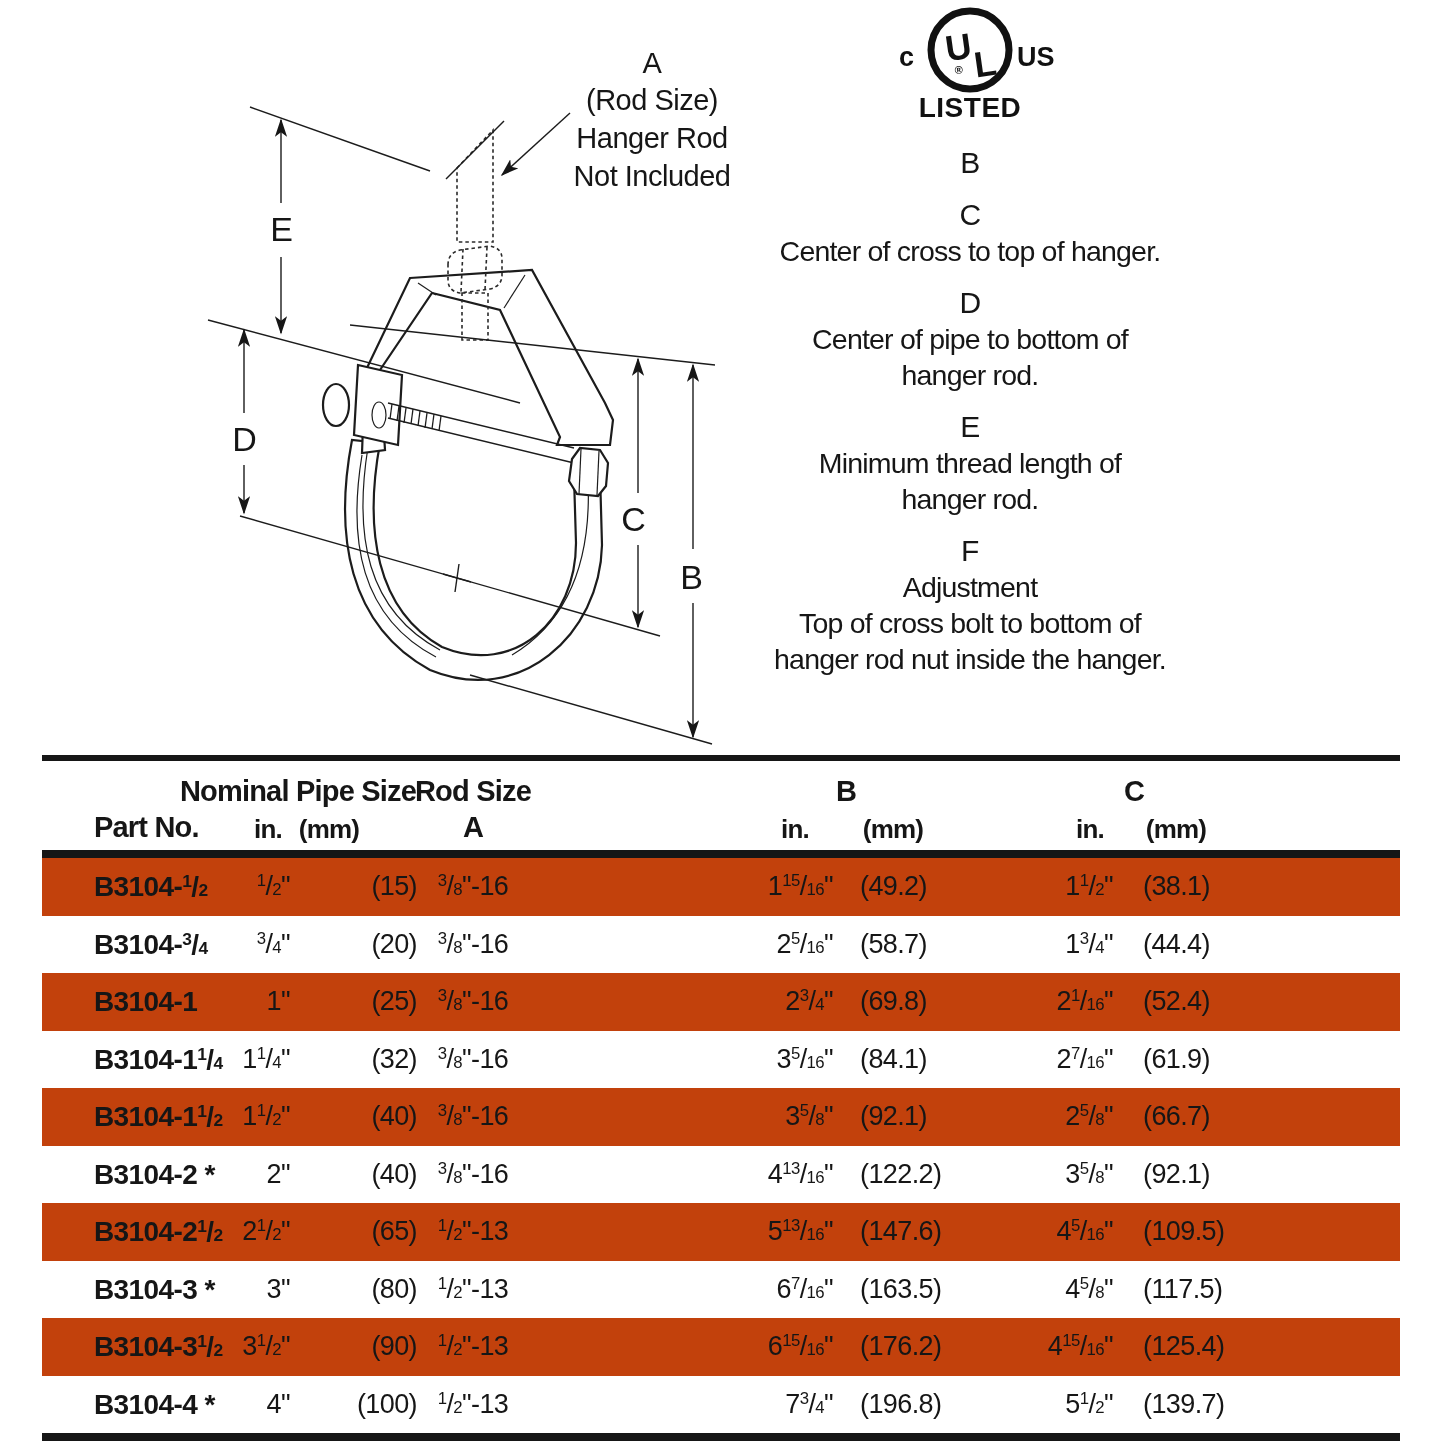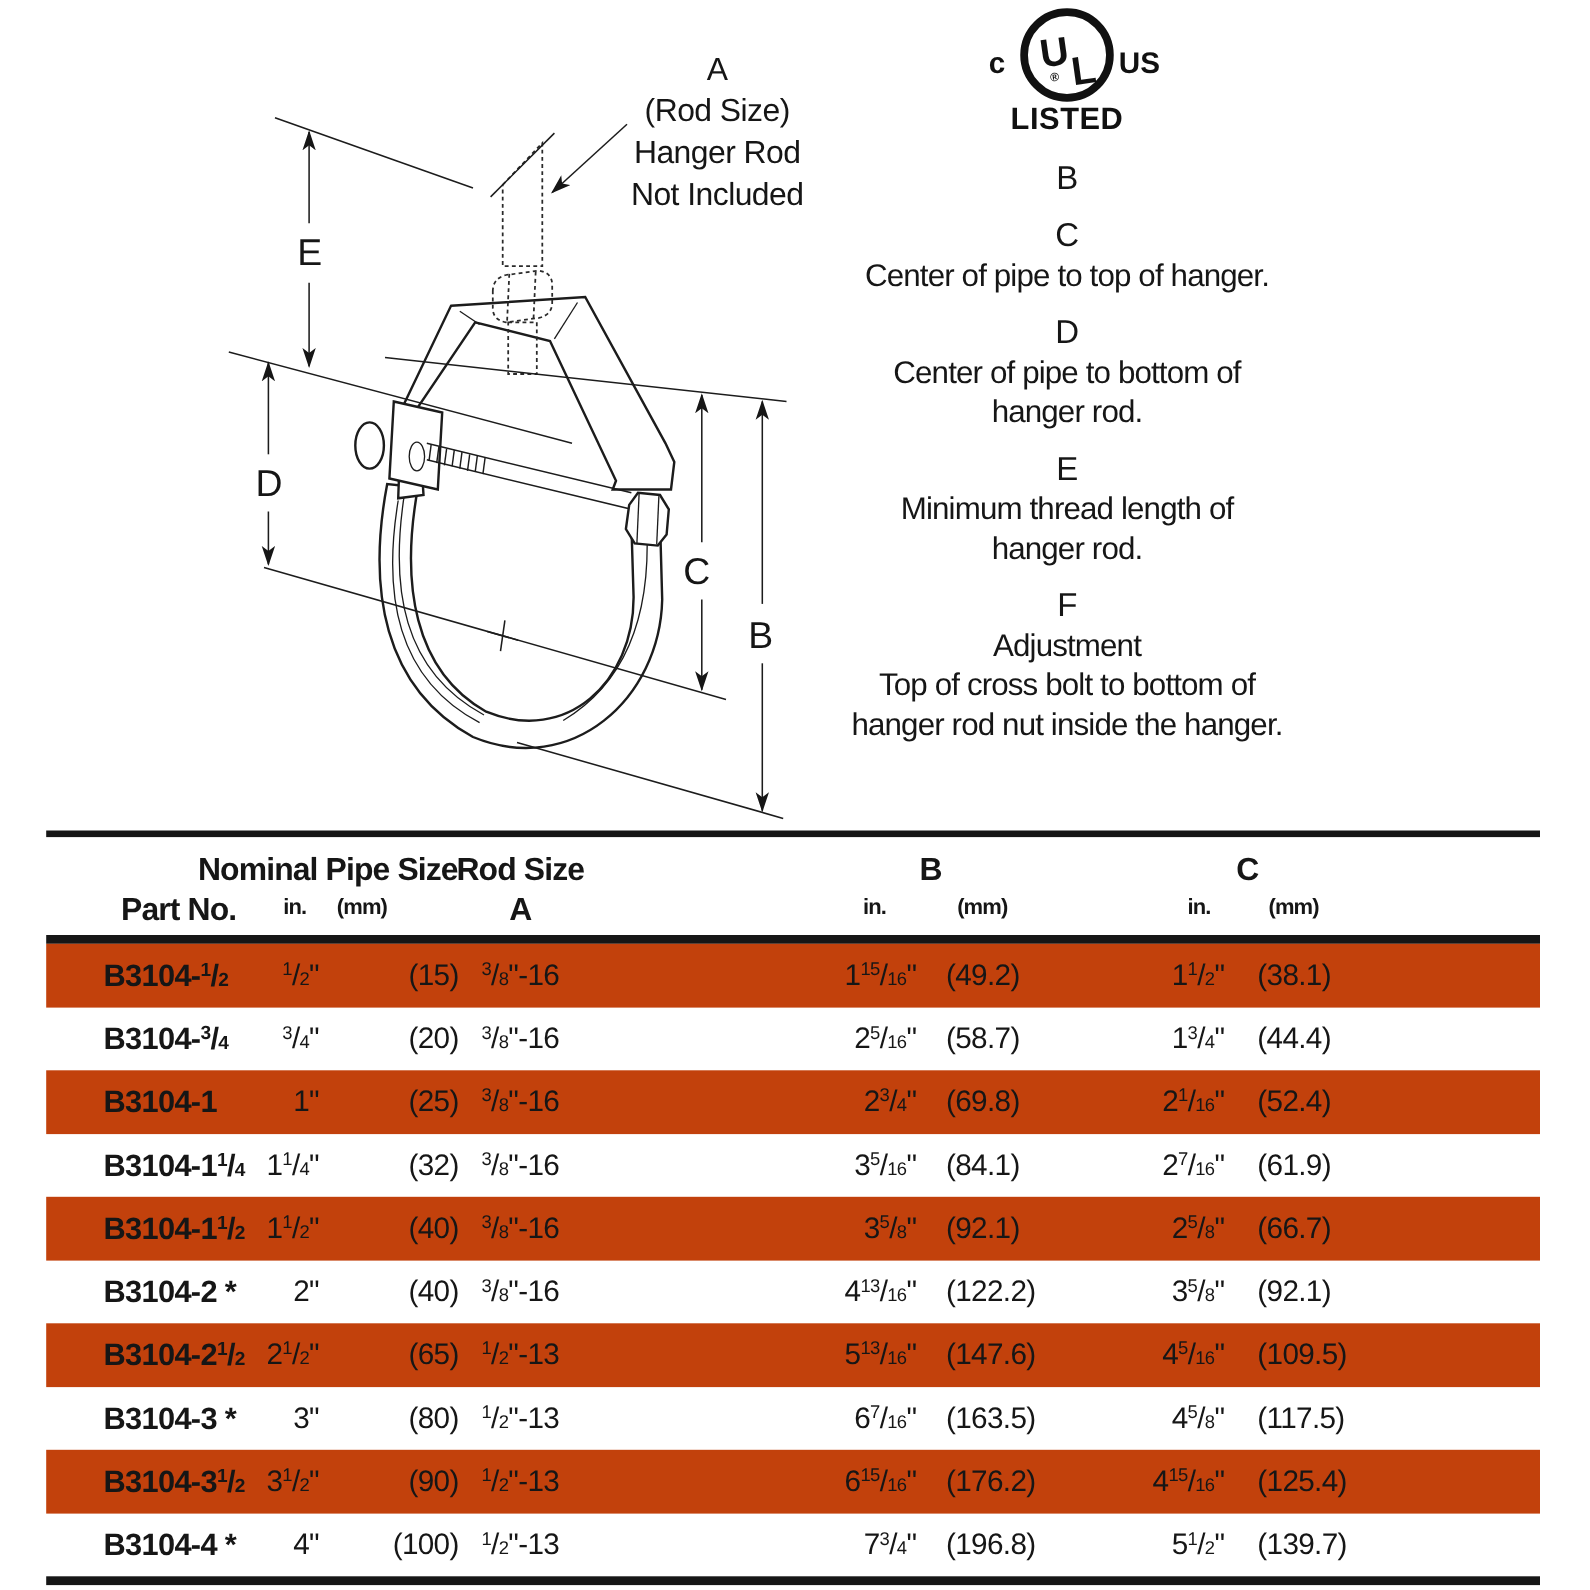--- a/index.html
+++ b/index.html
@@ -26,21 +26,21 @@
   .leg-line{font-size:28.5px;line-height:36px;letter-spacing:-0.8px;}
   
   #spec-table{position:absolute;left:42px;top:755px;width:1358px;}
   .rule{background:#161616;width:100%;}
   .rule.thin{height:6px;}
   .rule.thick{height:8px;}
   #t-header{position:relative;height:89px;font-weight:bold;}
   #t-header span{position:absolute;white-space:nowrap;letter-spacing:-0.8px;}
   .h1{top:14px;font-size:29px;}
   .h2{top:50px;font-size:29px;}
-  .h2s{top:53px;font-size:20px;}
+  .h2s{top:53px;font-size:26px;}
   .hc{text-align:center;}
   #t-rows{position:relative;}
   .t-row{position:relative;height:57.5px;width:100%;}
   .t-row.alt{background:#c2410c;}
   .cell{position:absolute;top:0;line-height:57.5px;font-size:27px;white-space:nowrap;letter-spacing:-0.6px;}
   .c-part{left:52px;font-weight:bold;font-size:28px;}
   .c-pin{left:148px;width:100px;text-align:right;}
   .c-pmm{left:275px;width:100px;text-align:right;}
   .c-rod{left:331px;width:200px;text-align:center;}
   .c-bin{left:641px;width:150px;text-align:right;}
@@ -143,21 +143,21 @@
     <text x="34" y="64" font-size="27" font-weight="bold" text-anchor="end" fill="#111">c</text>
     <text x="137" y="64" font-size="27" font-weight="bold" fill="#111">US</text>
     <text x="90" y="115" font-size="28" font-weight="bold" text-anchor="middle" letter-spacing="0.5" fill="#111">LISTED</text>
   </svg>
   <div id="legend">
       <div class="leg-block">
         <div class="leg-letter">B</div>
       </div>
       <div class="leg-block">
         <div class="leg-letter">C</div>
-        <div class="leg-line">Center of pipe to top of hanger.</div>
+        <div class="leg-line">Center of cross to top of hanger.</div>
       </div>
       <div class="leg-block">
         <div class="leg-letter">D</div>
         <div class="leg-line">Center of pipe to bottom of</div>
         <div class="leg-line">hanger rod.</div>
       </div>
       <div class="leg-block">
         <div class="leg-letter">E</div>
         <div class="leg-line">Minimum thread length of</div>
         <div class="leg-line">hanger rod.</div>
@@ -167,21 +167,21 @@
         <div class="leg-line">Adjustment</div>
         <div class="leg-line">Top of cross bolt to bottom of</div>
         <div class="leg-line">hanger rod nut inside the hanger.</div>
       </div>
     </div>
 </div>
 
 <div id="spec-table">
   <div class="rule thin"></div>
   <div id="t-header">
-    <span class="h2" style="left:68px;text-align:right;">Part No.</span>
+    <span class="h2" style="left:52px;text-align:right;">Part No.</span>
     <span class="h1 hc" style="left:106px;width:300px;">Nominal Pipe Size</span>
     <span class="h2s hc" style="left:186px;width:80px;">in.</span>
     <span class="h2s hc" style="left:247px;width:80px;">(mm)</span>
     <span class="h1 hc" style="left:331px;width:200px;">Rod Size</span>
     <span class="h2 hc" style="left:331px;width:200px;">A</span>
     <span class="h1 hc" style="left:704px;width:200px;">B</span>
     <span class="h2s hc" style="left:703px;width:100px;">in.</span>
     <span class="h2s hc" style="left:801px;width:100px;">(mm)</span>
     <span class="h1 hc" style="left:992px;width:200px;">C</span>
     <span class="h2s hc" style="left:998px;width:100px;">in.</span>

